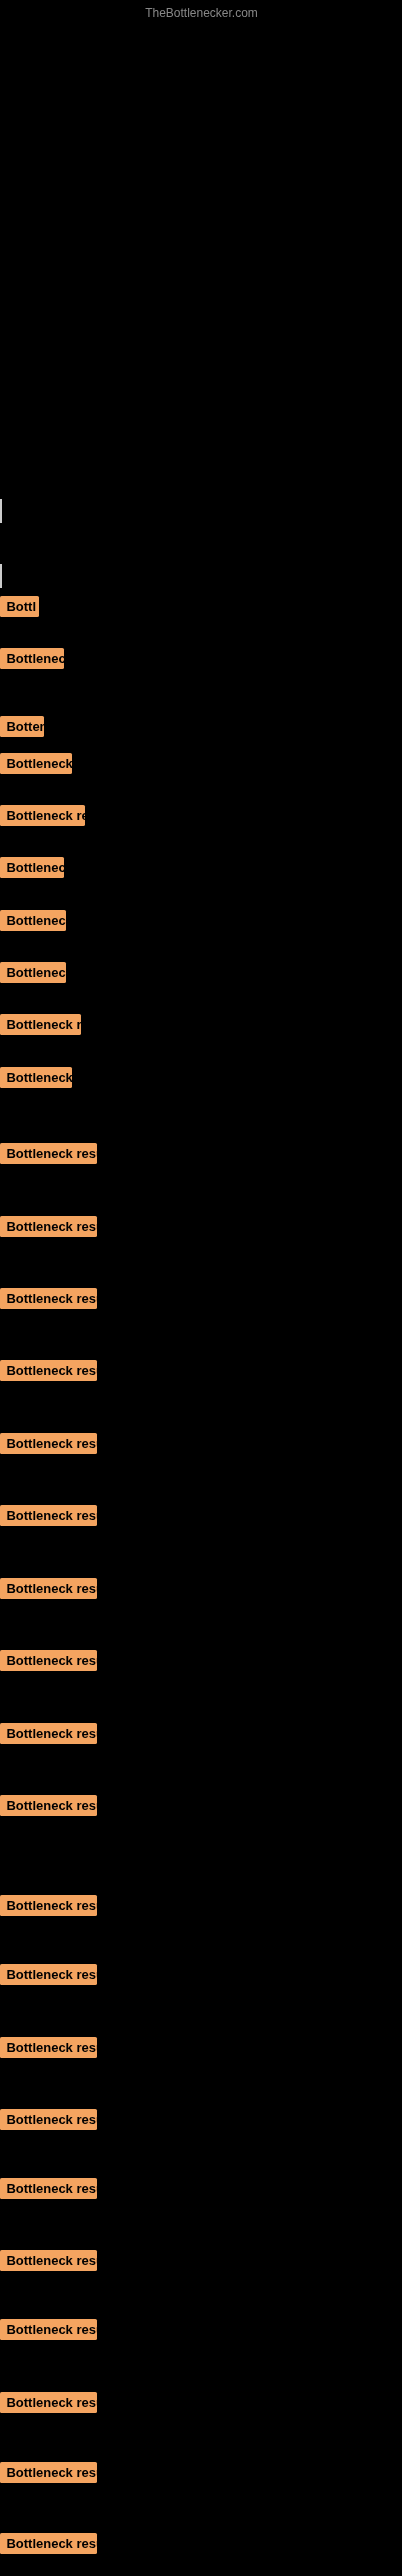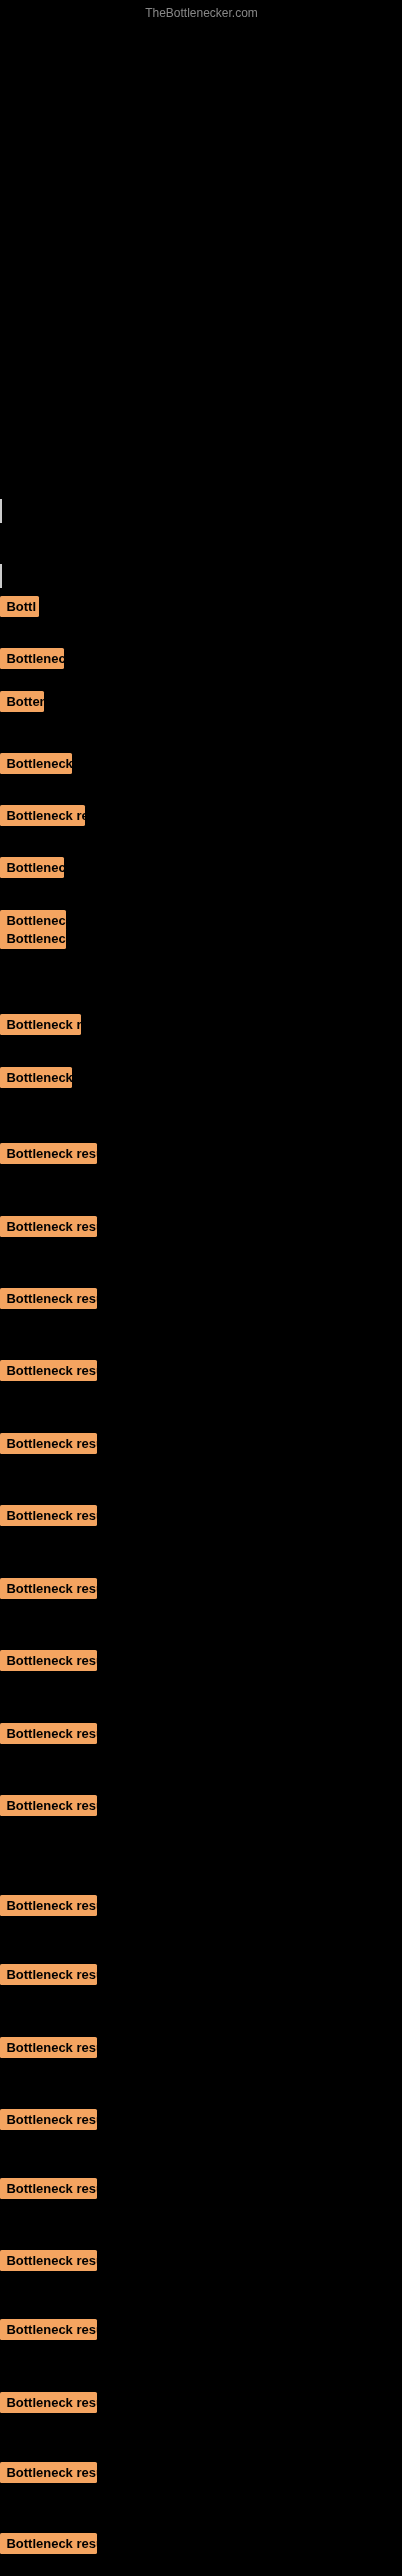--- a/index.html
+++ b/index.html
@@ -64,26 +64,26 @@
 
 <span class="site-title">TheBottlenecker.com</span>
 
 <div class="cursor-line-1"></div>
 
 <div class="cursor-line-2"></div>
 
 <div id="buttons-container">
 <button class="bottleneck-button" style="top: 596px; width: 39px;">Bottl</button>
     <button class="bottleneck-button" style="top: 648px; width: 64px;">Bottleneck</button>
-    <button class="bottleneck-button" style="top: 691px; width: 44px;">Botten</button>
+    <button class="bottleneck-button" style="top: 716px; width: 44px;">Botten</button>
     <button class="bottleneck-button" style="top: 753px; width: 72px;">Bottleneck r</button>
     <button class="bottleneck-button" style="top: 805px; width: 85px;">Bottleneck res</button>
     <button class="bottleneck-button" style="top: 857px; width: 64px;">Bottleneck</button>
     <button class="bottleneck-button" style="top: 910px; width: 66px;">Bottleneck re</button>
-    <button class="bottleneck-button" style="top: 928px; width: 66px;">Bottleneco</button>
+    <button class="bottleneck-button" style="top: 962px; width: 66px;">Bottleneco</button>
     <button class="bottleneck-button" style="top: 1014px; width: 81px;">Bottleneck resu</button>
     <button class="bottleneck-button" style="top: 1067px; width: 72px;">Bottleneck r</button>
     <button class="bottleneck-button" style="top: 1143px; width: 97px;">Bottleneck result</button>
     <button class="bottleneck-button" style="top: 1216px; width: 97px;">Bottleneck result</button>
     <button class="bottleneck-button" style="top: 1288px; width: 97px;">Bottleneck result</button>
     <button class="bottleneck-button" style="top: 1360px; width: 97px;">Bottleneck result</button>
     <button class="bottleneck-button" style="top: 1433px; width: 97px;">Bottleneck result</button>
     <button class="bottleneck-button" style="top: 1505px; width: 97px;">Bottleneck result</button>
     <button class="bottleneck-button" style="top: 1578px; width: 97px;">Bottleneck result</button>
     <button class="bottleneck-button" style="top: 1650px; width: 97px;">Bottleneck result</button>

